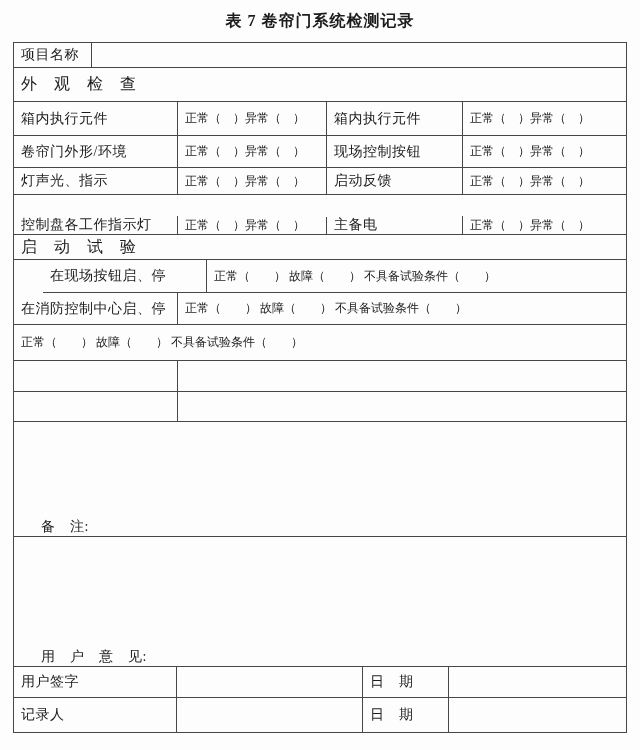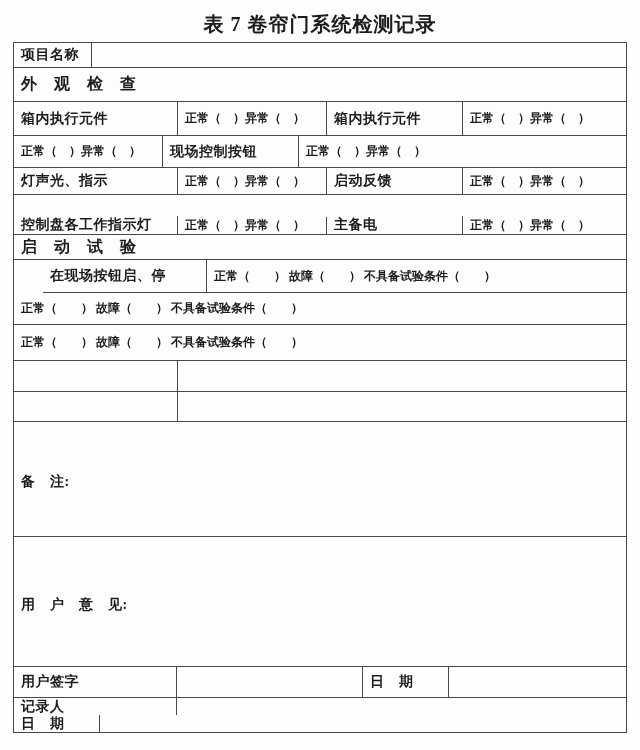--- a/index.html
+++ b/index.html
@@ -6,51 +6,50 @@
   .page {
     width: 640px; height: 750px;
     background: #fdfdfd;
     font-family: "Liberation Serif", serif;
     color: #1c1c1c;
     overflow: hidden;
   }
   .title {
     text-align: center;
     font-weight: bold;
-    font-size: 20px;
+    font-size: 16px;
     letter-spacing: 1px;
     padding-top: 11px;
     height: 22px;
   }
   .tbl {
     width: 614px;
     margin: 9px auto 0 auto;
     border: 1px solid #474747;
     box-sizing: border-box;
   }
   .row {
     display: flex;
     box-sizing: border-box;
     border-bottom: 1px solid #474747;
   }
-  .row:last-child { border-bottom: none; flex-direction: column; }
+  .row:last-child { border-bottom: none; }
   .cell {
     box-sizing: border-box;
     border-right: 1px solid #474747;
     display: flex;
     align-items: center;
     padding: 0 7px;
     font-size: 14px;
     letter-spacing: 0.5px;
     overflow: hidden;
     white-space: nowrap;
-    font-weight: bold;
   }
   .cell.last { border-right: none; flex: 1 1 auto; }
-  .cell.top { align-items: center; padding-top: 6px; }
+  .cell.top { align-items: flex-end; padding-top: 6px; margin-left: 20px; }
   .val { font-size: 12px; letter-spacing: 0; }
   
   .w-proj   { width: 78px; }
   .w-item   { width: 164px; }
   .w-status { width: 149px; }
   .w-item2  { width: 136px; }
   .w-sig-l  { width: 163px; }
   .w-sig-v  { width: 186px; }
   .w-date-l { width: 86px; }
   
@@ -79,20 +78,21 @@
       <div class="cell last section">外　观　检　查</div>
     </div>
 
     <div class="row h34">
       <div class="cell w-item">箱内执行元件</div>
       <div class="cell w-status val">正常（　）异常（　）</div>
       <div class="cell w-item2">箱内执行元件</div>
       <div class="cell last val">正常（　）异常（　）</div>
     </div>
     <div class="row h32">
+      <div class="cell w-item">卷帘门外形/环境</div>
       <div class="cell w-status val">正常（　）异常（　）</div>
       <div class="cell w-item2">现场控制按钮</div>
       <div class="cell last val">正常（　）异常（　）</div>
     </div>
     <div class="row h27">
       <div class="cell w-item">灯声光、指示</div>
       <div class="cell w-status val">正常（　）异常（　）</div>
       <div class="cell w-item2">启动反馈</div>
       <div class="cell last val">正常（　）异常（　）</div>
     </div>
@@ -105,20 +105,21 @@
 
     <div class="row h26">
       <div class="cell last section">启　动　试　验</div>
     </div>
 
     <div class="row h33">
       <div class="cell w-item">在现场按钮启、停</div>
       <div class="cell last val">正常（　　） 故障（　　） 不具备试验条件（　　）</div>
     </div>
     <div class="row h32">
+      <div class="cell w-item">在消防控制中心启、停</div>
       <div class="cell last val">正常（　　） 故障（　　） 不具备试验条件（　　）</div>
     </div>
     <div class="row h36">
       <div class="cell last val">正常（　　） 故障（　　） 不具备试验条件（　　）</div>
     </div>
     <div class="row h31">
       <div class="cell w-item"></div>
       <div class="cell last"></div>
     </div>
     <div class="row h30">

